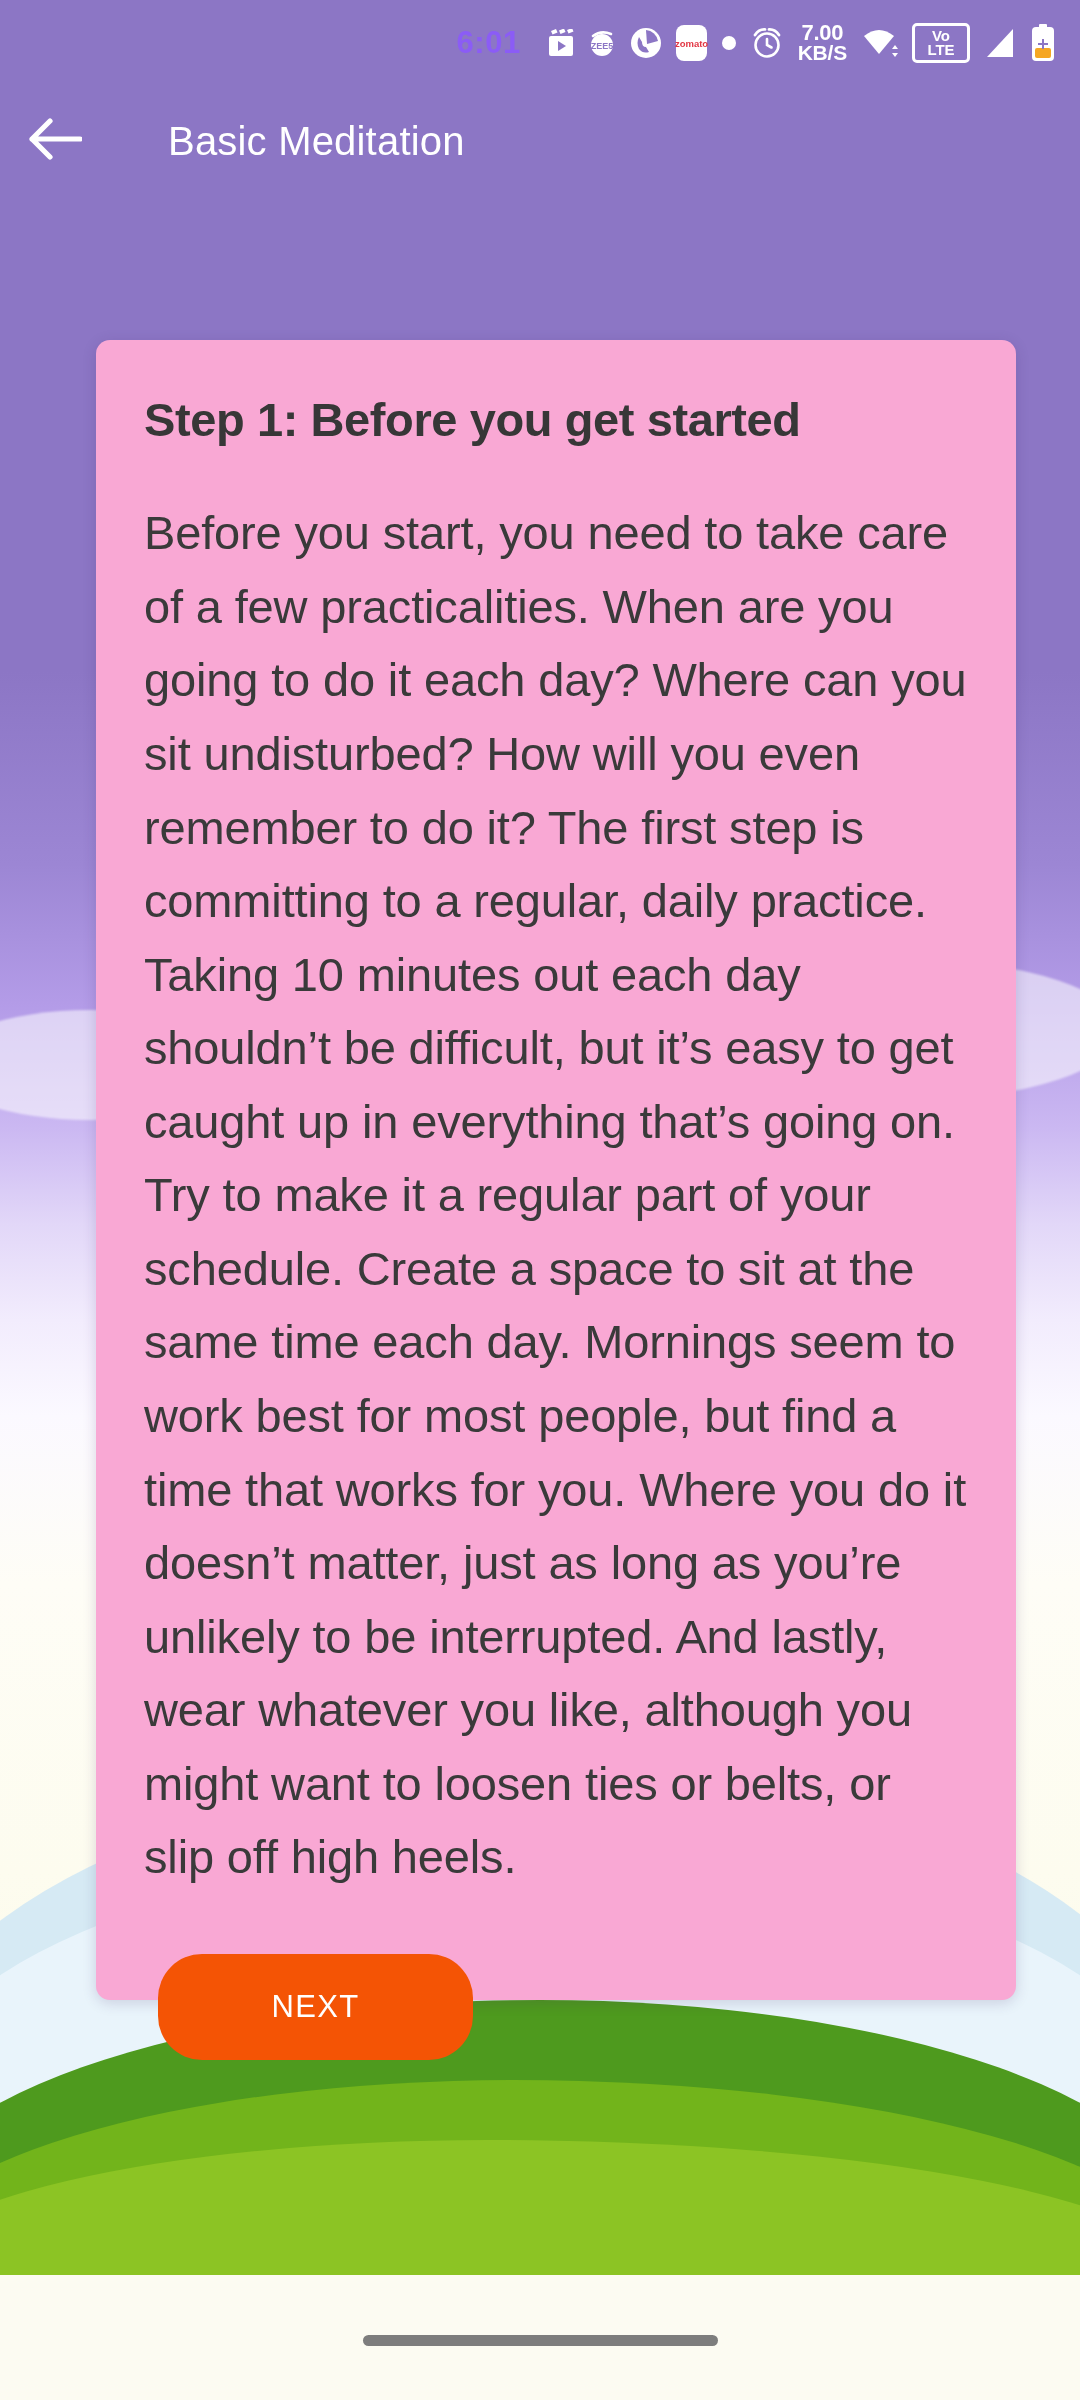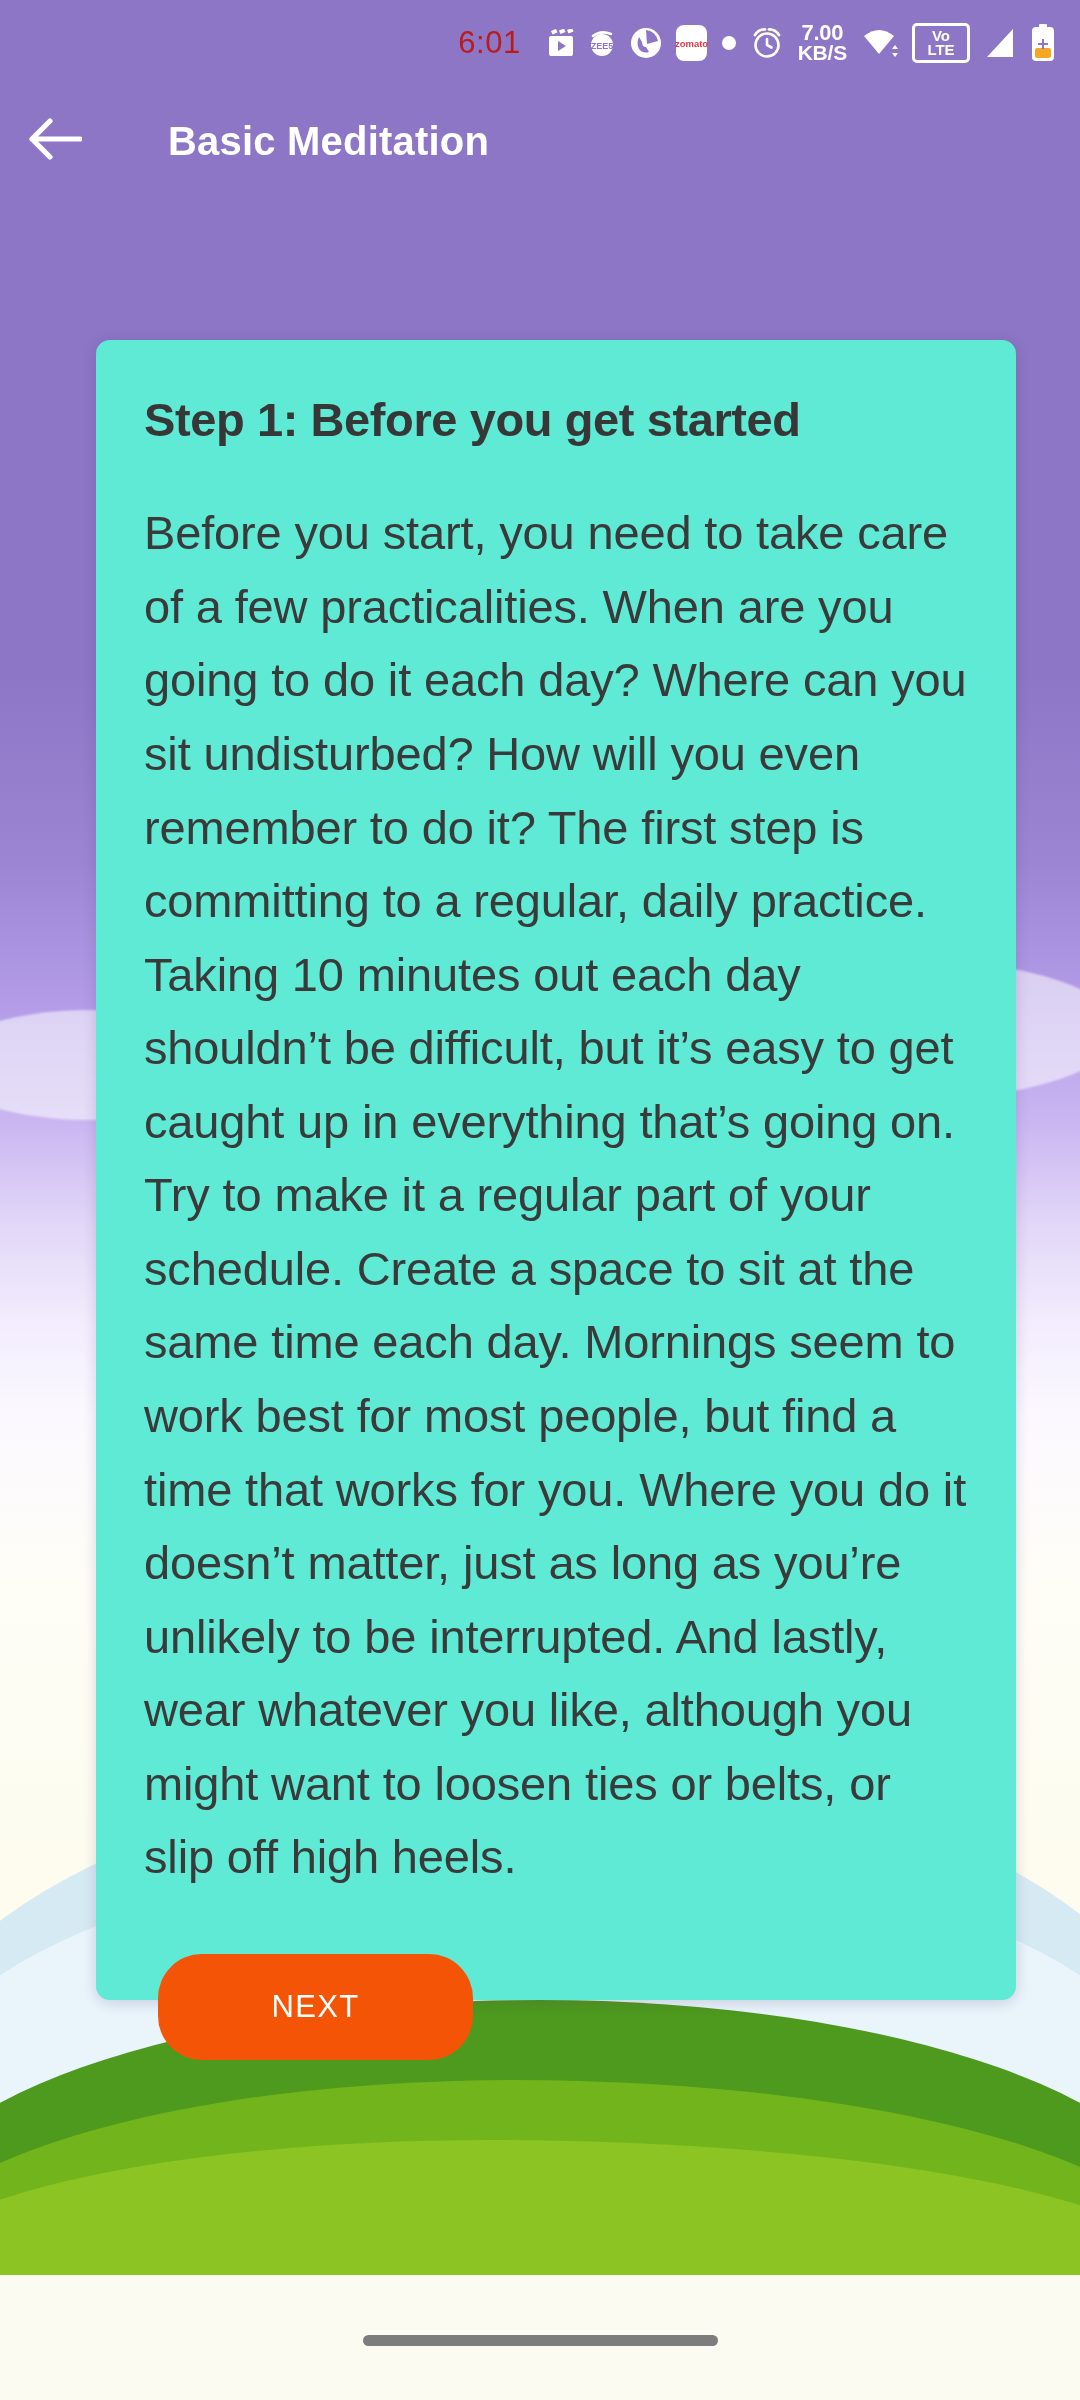--- a/index.html
+++ b/index.html
@@ -87,23 +87,23 @@
   }
 
   
   #statusbar {
     position:absolute; top:0; left:0; right:0; height:86px;
     display:flex; align-items:center; justify-content:flex-end;
     padding-right:24px; gap:13px;
     color:#ffffff;
   }
   #clock {
-    font-size:31px; font-weight:400; letter-spacing:.5px;
+    font-size:31px; font-weight:700; letter-spacing:.5px;
     margin-right:14px;
-    color:#b91c1c;
+    color:#8b5cf6;
   }
   .sicon { display:flex; align-items:center; justify-content:center; }
   .sicon svg { display:block; }
   #netspeed {
     display:flex; flex-direction:column; align-items:center;
     line-height:.95; margin:4px 1px;
   }
   #netspeed .v { font-size:22px; font-weight:700; letter-spacing:-.3px; }
   #netspeed .u { font-size:21px; font-weight:700; letter-spacing:-.2px; }
   #volte {
@@ -120,30 +120,30 @@
   #appbar {
     position:absolute; top:86px; left:0; right:0; height:110px;
     display:flex; align-items:center;
   }
   #back-button {
     width:110px; height:110px;
     display:flex; align-items:center; justify-content:center;
     cursor:pointer;
   }
   #app-title {
-    font-size:40px; color:#ffffff; font-weight:700;
+    font-size:40px; color:#ffffff; font-weight:400;
     letter-spacing:.2px;
     margin-left:58px;
   }
 
   
   #card {
     position:absolute;
     left:96px; top:340px; width:920px; height:1660px;
-    background:#5eead4;
+    background:#f9a8d4;
     border-radius:14px;
     box-shadow:0 3px 14px rgba(60,40,100,.18);
     padding:52px 48px 0 48px;
   }
   #card-title {
     font-size:47px; font-weight:700; color:#373737;
     letter-spacing:-.4px; line-height:1.2;
     margin-bottom:48px;
   }
   #card-body {

